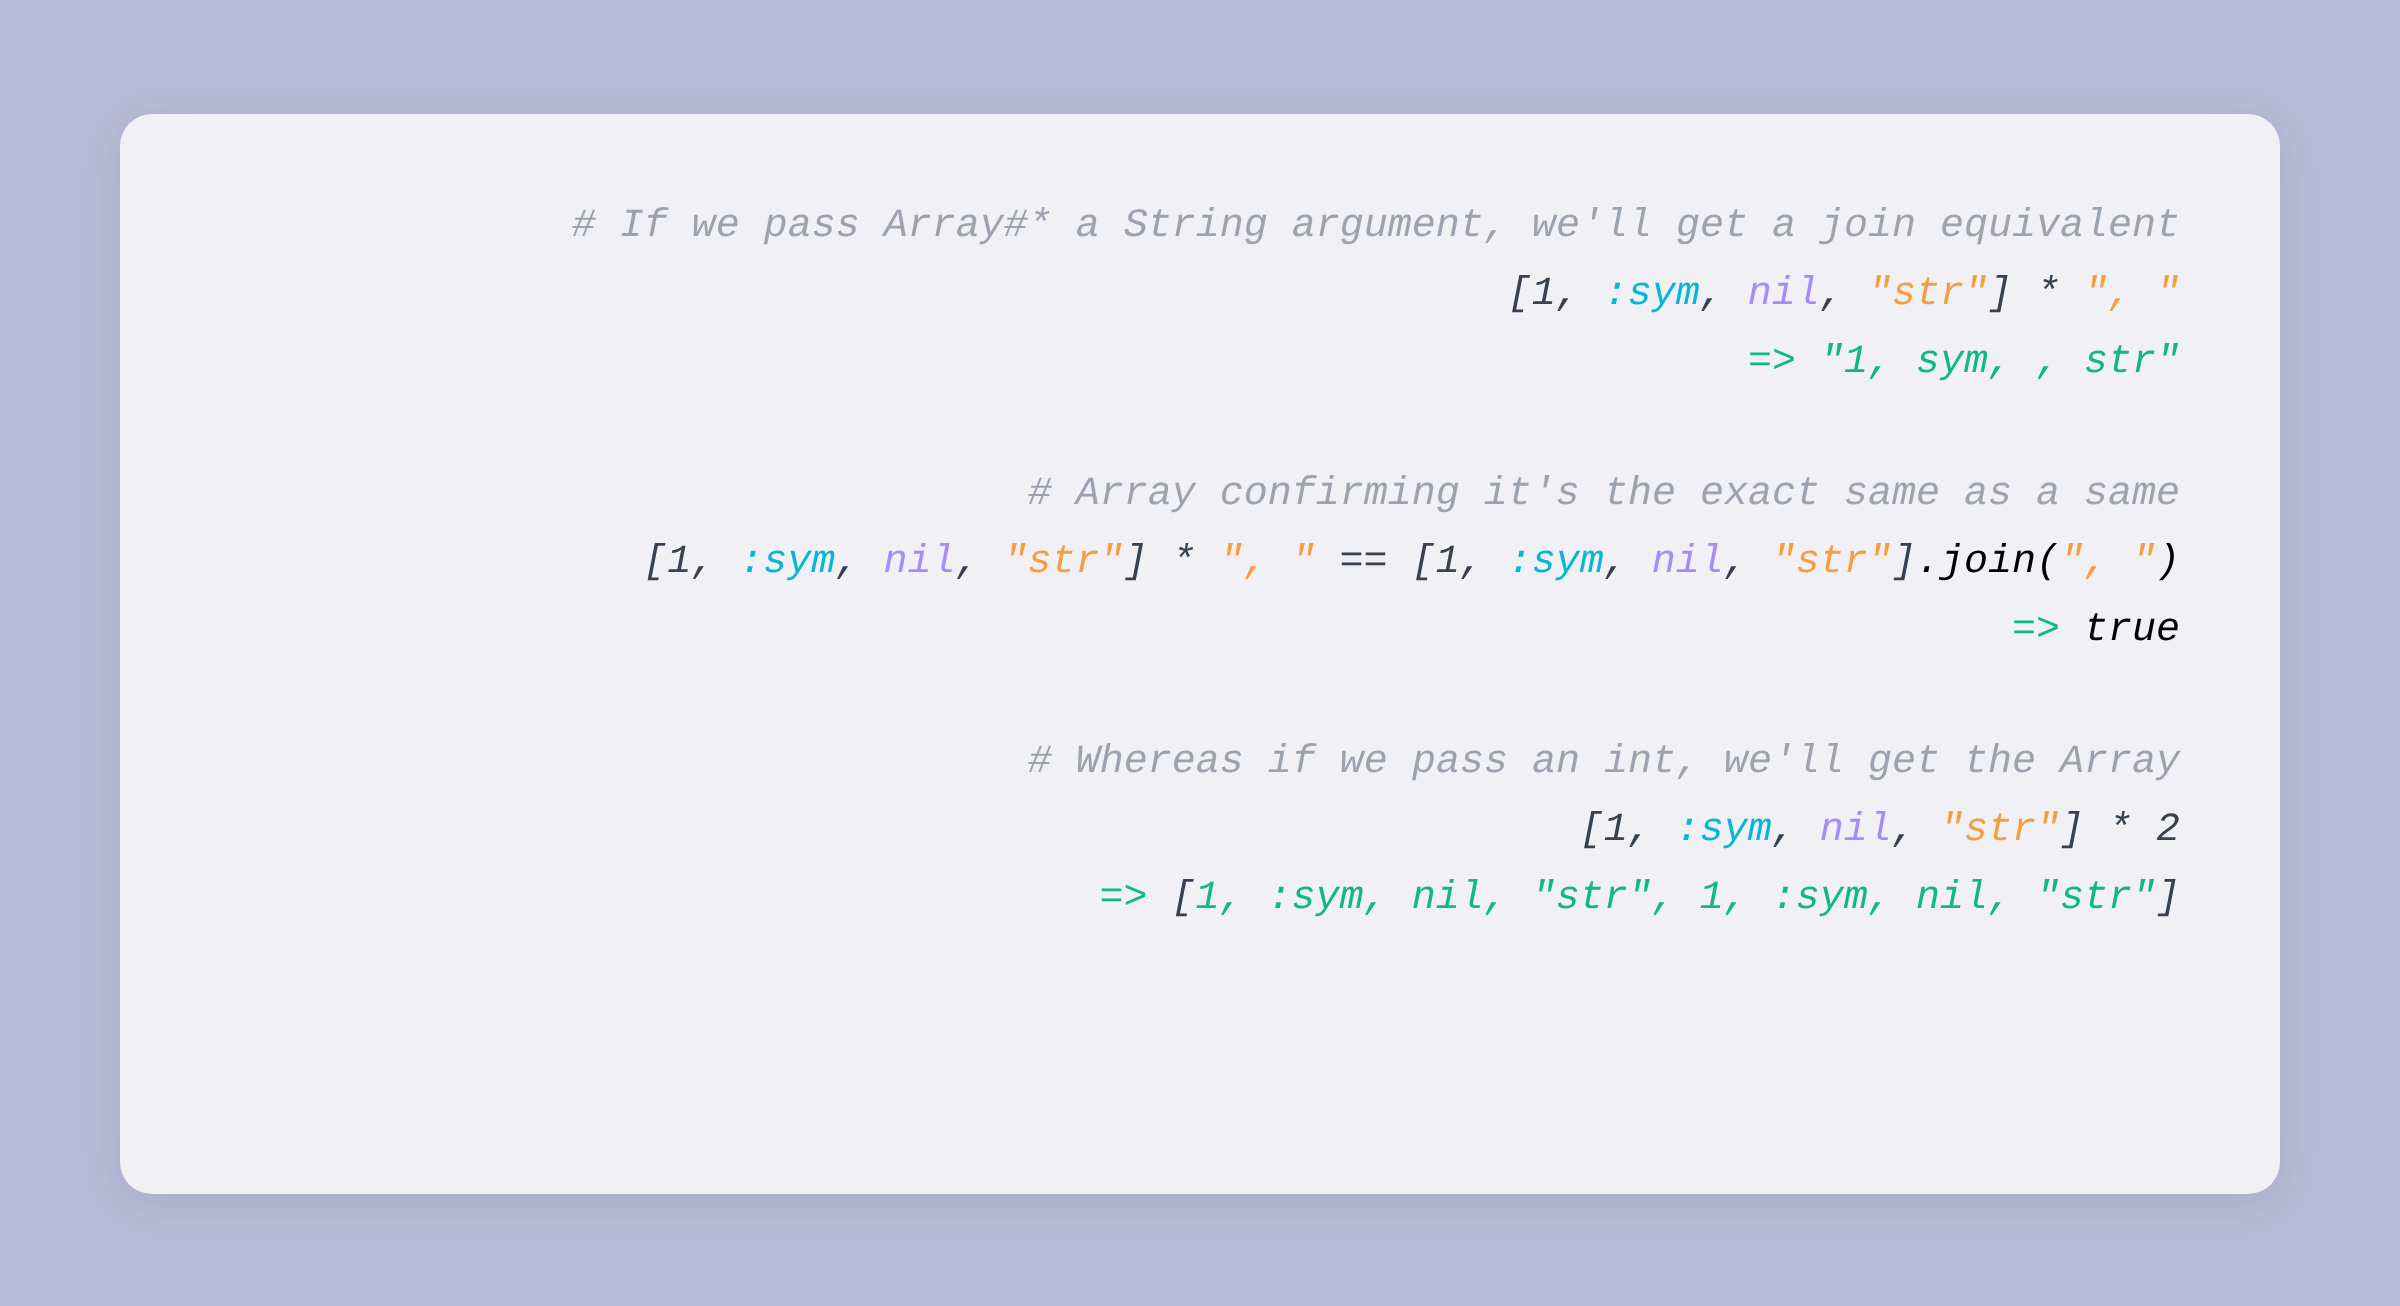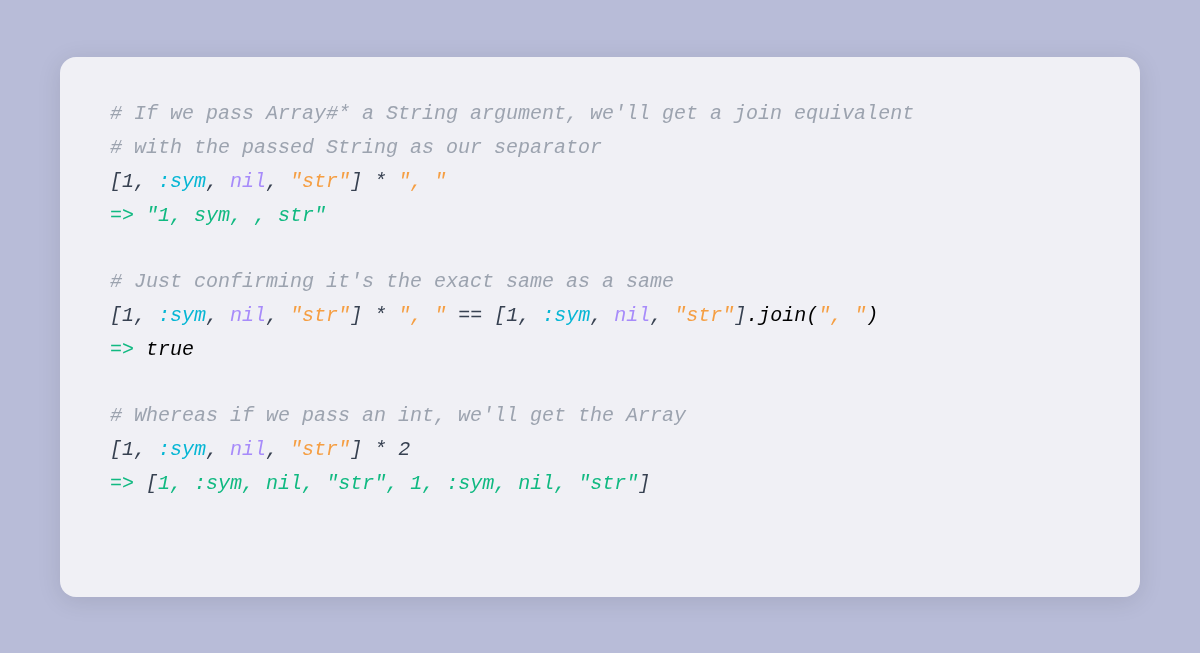--- a/index.html
+++ b/index.html
@@ -29,20 +29,21 @@
 
     .code-block {
       font-size: 20px;
       line-height: 1.7;
       font-style: italic;
       font-family: 'Courier New', Courier, monospace;
     }
 
     .section {
       margin-bottom: 32px;
+      text-align: right;
     }
     .section:last-child {
       margin-bottom: 16px;
     }
 
     .comment {
       color: #9ca3af;
     }
 
     .default {
@@ -89,33 +90,30 @@
 <body>
 
 <div class="code-card">
   <div class="code-block">
 
     <div class="section">
       <div>
         <span class="comment"># If we pass Array#* a String argument, we'll get a join equivalent</span>
       </div>
       <div>
-        <span class="comment"># with the passed String </span><span class="comment">as</span><span class="comment"> our separator</span>
-      </div>
-      <div>
         <span class="bracket">[</span><span class="number">1</span><span class="default">, </span><span class="symbol">:sym</span><span class="default">, </span><span class="nil-kw">nil</span><span class="default">, </span><span class="string">"str"</span><span class="bracket">]</span><span class="default"> * </span><span class="string">", "</span>
       </div>
       <div>
         <span class="result-arrow">=&gt; </span><span class="result-string">"1, sym, , str"</span>
       </div>
     </div>
 
     <div class="section">
       <div>
-        <span class="comment"># Just confirming it's the exact same </span><span class="comment">as</span><span class="comment"> a same</span>
+        <span class="comment"># Array confirming it's the exact same </span><span class="comment">as</span><span class="comment"> a same</span>
       </div>
       <div>
         <span class="bracket">[</span><span class="number">1</span><span class="default">, </span><span class="symbol">:sym</span><span class="default">, </span><span class="nil-kw">nil</span><span class="default">, </span><span class="string">"str"</span><span class="bracket">]</span><span class="default"> * </span><span class="string">", "</span><span class="default"> == </span><span class="bracket">[</span><span class="number">1</span><span class="default">, </span><span class="symbol">:sym</span><span class="default">, </span><span class="nil-kw">nil</span><span class="default">, </span><span class="string">"str"</span><span class="bracket">]</span><span class="method">.join(</span><span class="string">", "</span><span class="method">)</span>
       </div>
       <div>
         <span class="result-arrow">=&gt; </span><span class="result-bool">true</span>
       </div>
     </div>
 
     <div class="section">

